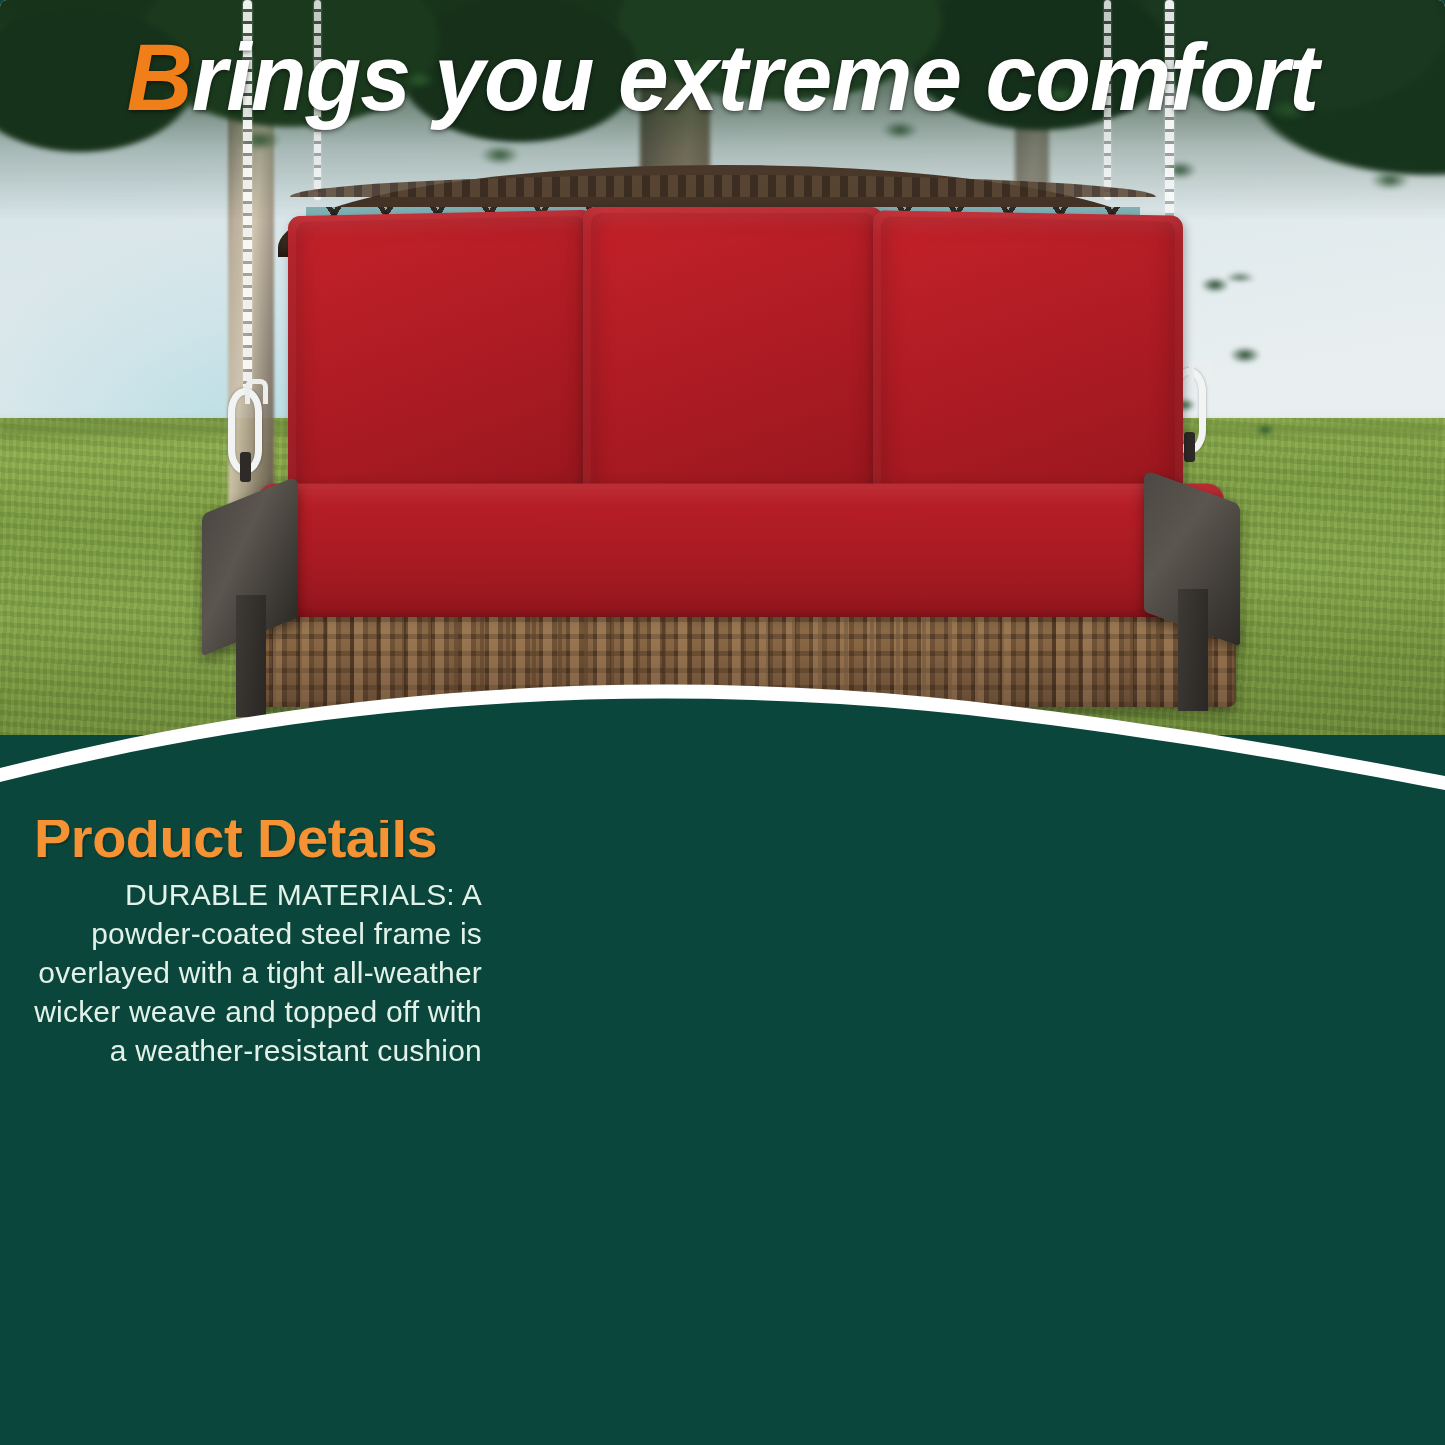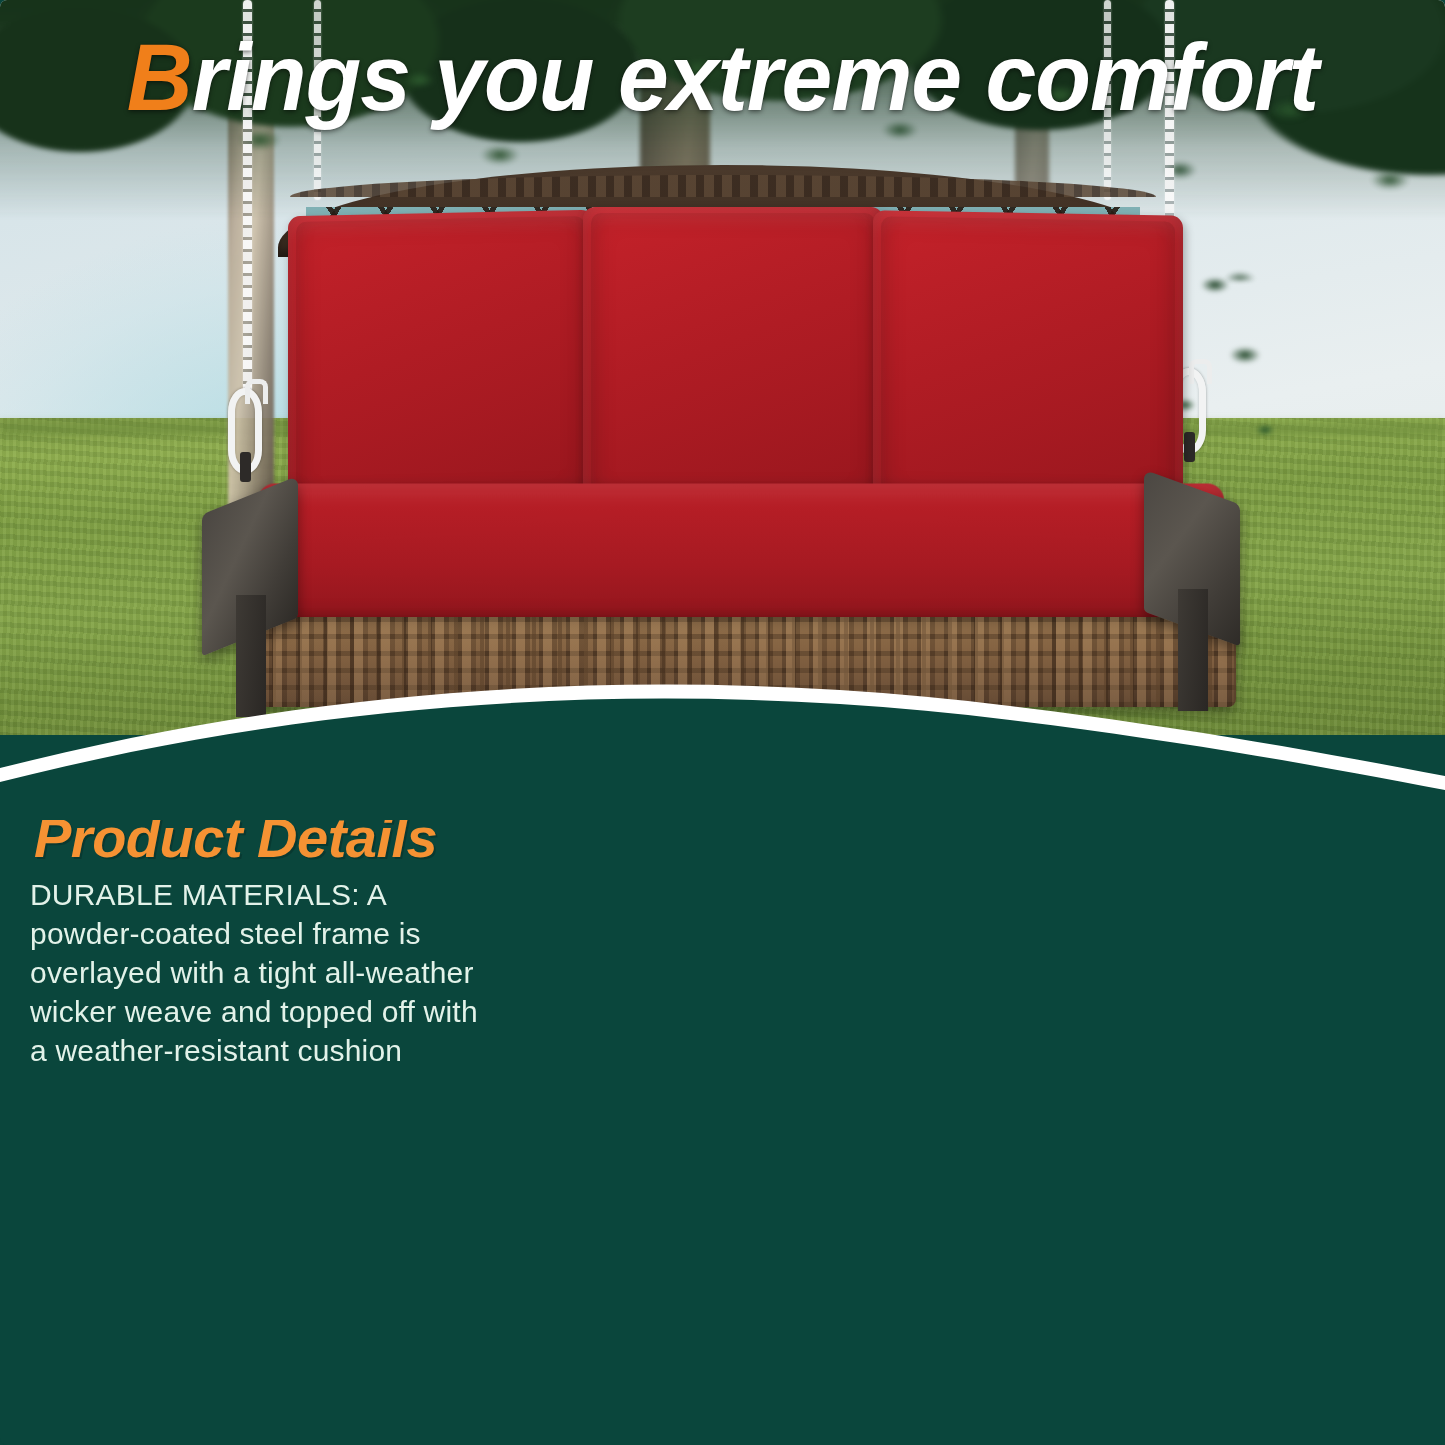--- a/index.html
+++ b/index.html
@@ -234,28 +234,28 @@
   .headline .cap { color:#F07F1A; }
 
   
   .divider { position:absolute; left:0; top:660px; width:1445px; height:160px; z-index:7; }
 
   
   .panel { position:absolute; left:0; top:735px; width:1445px; height:710px; background:#0a463c; z-index:4; }
 
   .pd-title {
     position:absolute; left:34px; top:70px;
-    font-size:56px; font-weight:bold; font-style:italic;
+    font-size:56px; font-weight:bold; 
     color:#F59233; letter-spacing:-0.5px;
     text-shadow:2px 2px 0 rgba(0,0,0,.18);
     white-space:nowrap;
   }
   .pd-body {
     position:absolute; left:30px; top:140px; width:452px;
-    font-size:30px; line-height:1.30; color:#e2f2e9; letter-spacing:.2px;
+    font-size:30px; line-height:1.30; color:#e2f2e9; letter-spacing:.2px;text-align:right;
   }
 </style>
 </head>
 <body>
 
 <div class="page">
 
   <div class="hero">
     <div class="sky"></div>
     <div class="grass"></div>

